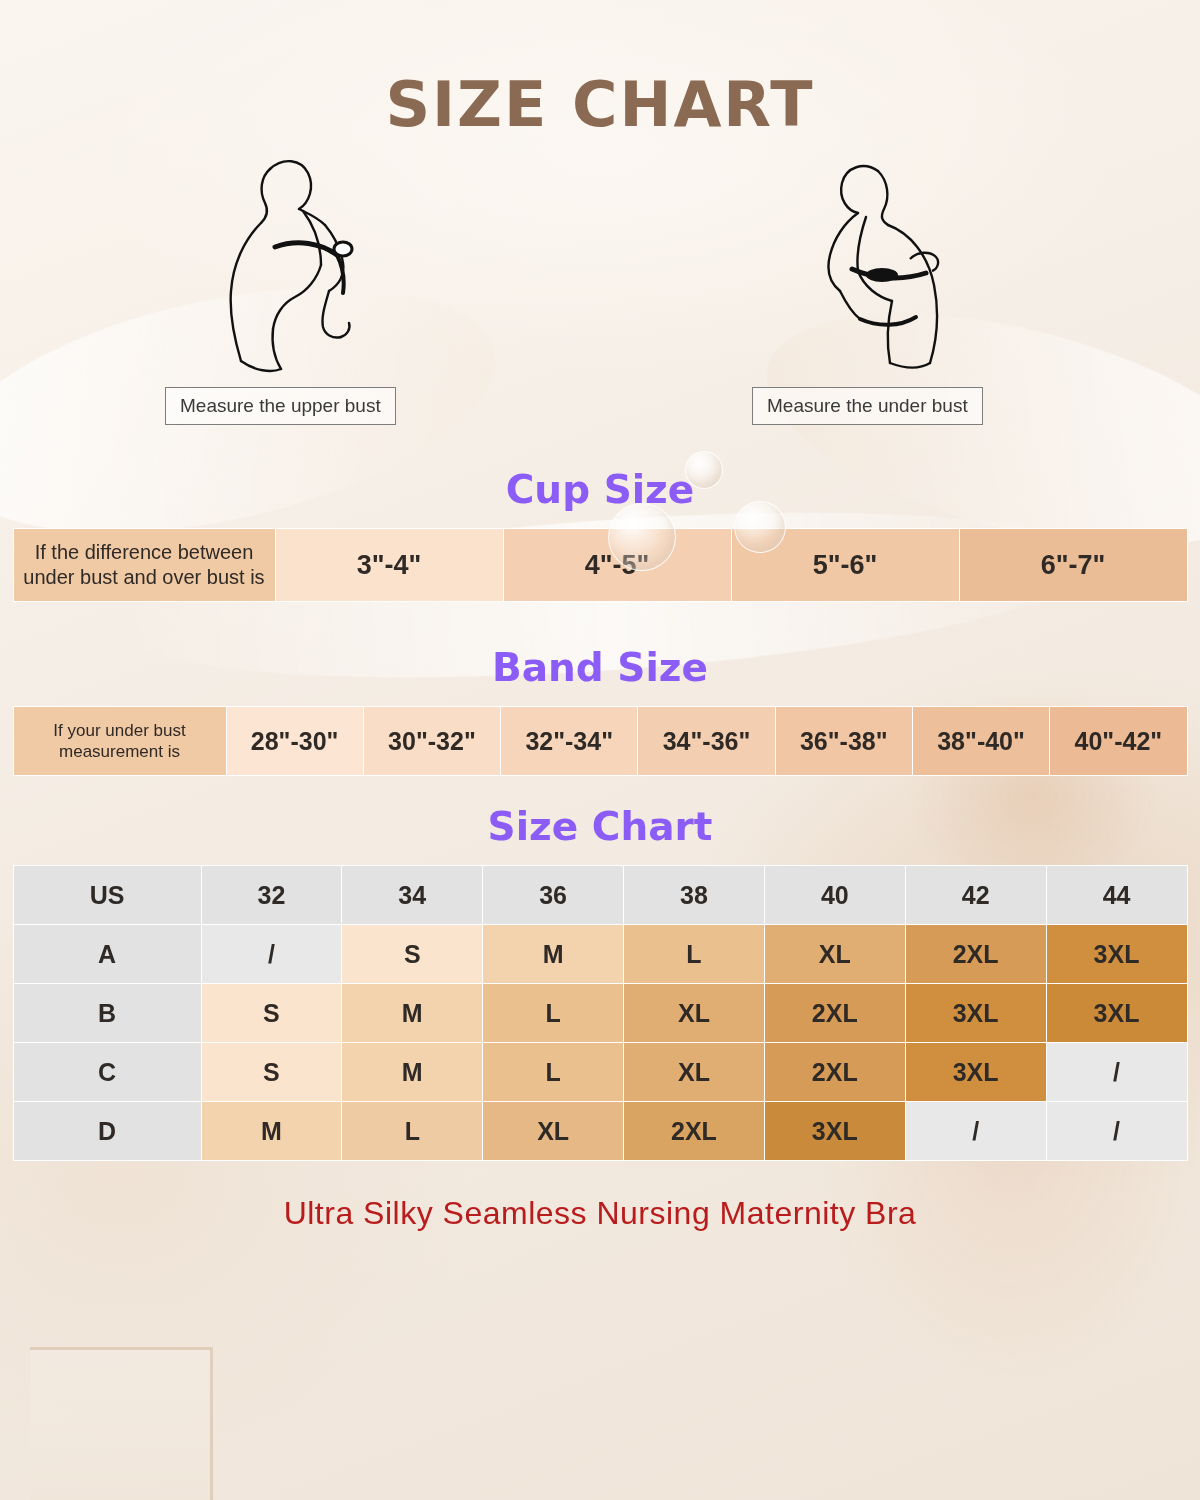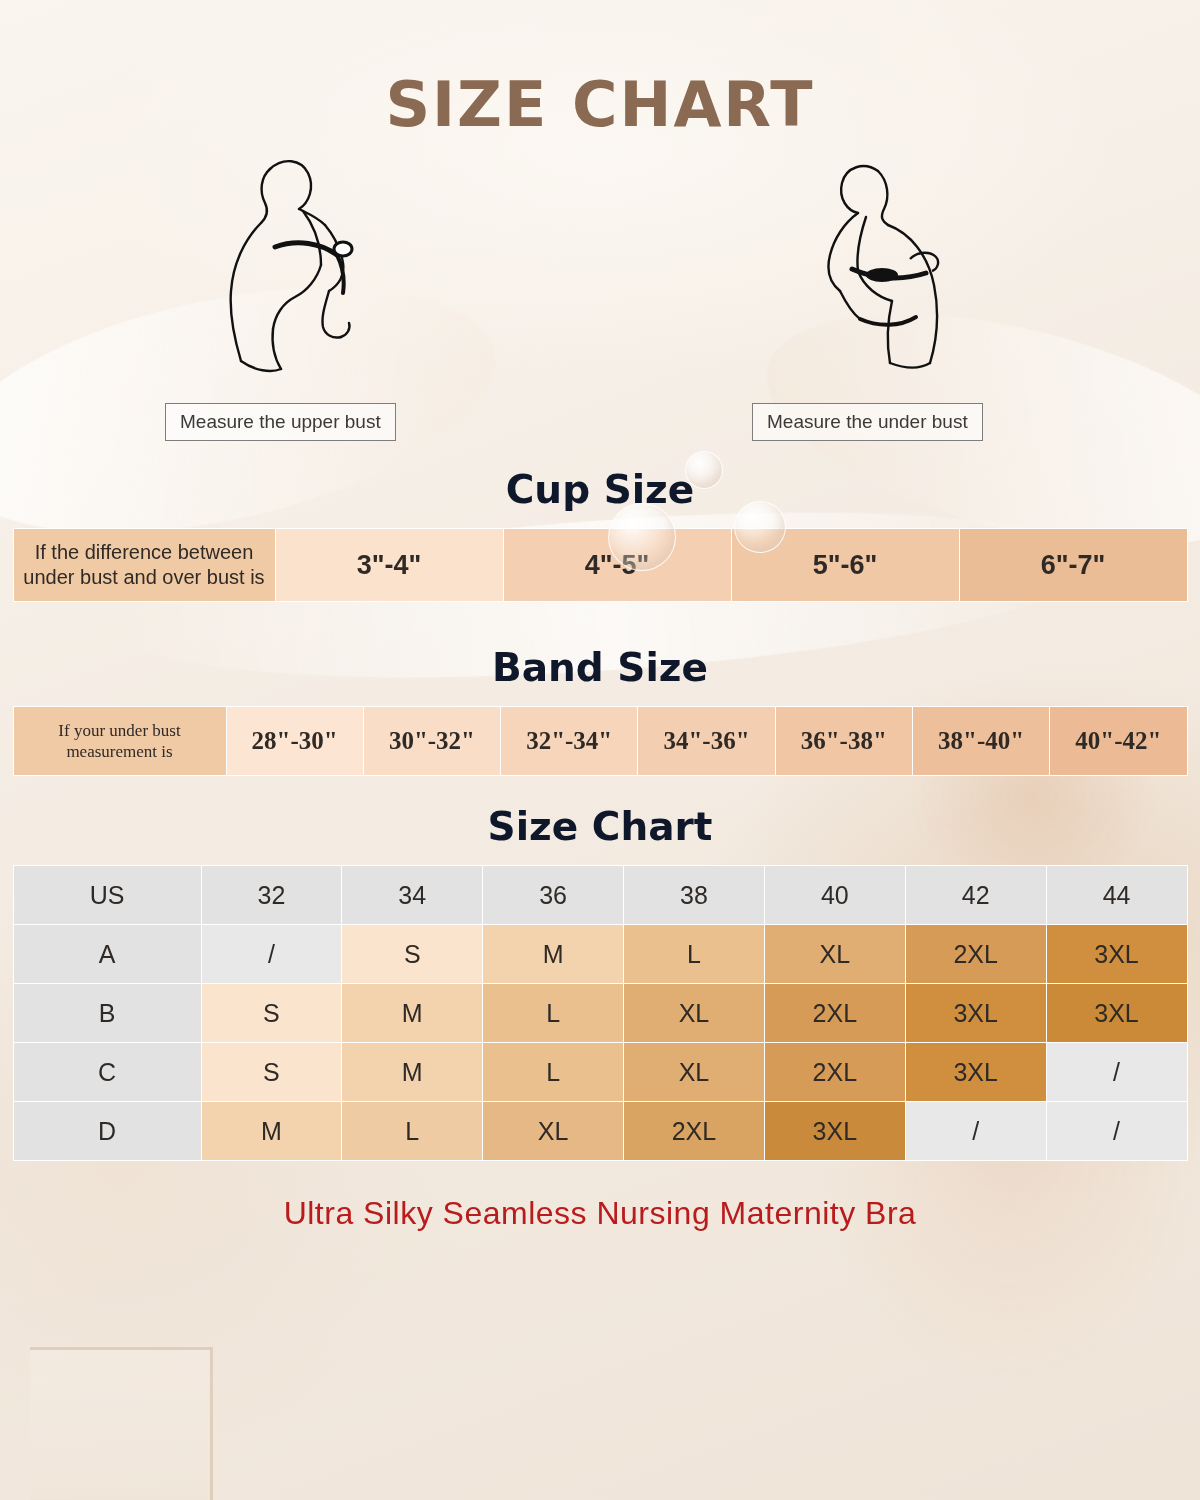--- a/index.html
+++ b/index.html
@@ -97,21 +97,21 @@
   .fig-right { left: 760px; }
 
   .caption {
     position: absolute;
     border: 1px solid #7d7d7d;
     background: rgba(255,255,255,0.55);
     font-size: 19px;
     color: #3a3a3a;
     padding: 7px 14px;
     white-space: nowrap;
-    top: 252px;
+    top: 236px;
   }
   .cap-left { left: 165px; }
   .cap-right { left: 752px; }
 
   .bubbles { position: absolute; left: 590px; top: 290px; }
   .bubble {
     position: absolute;
     border-radius: 50%;
     background: radial-gradient(circle at 35% 30%, rgba(255,255,255,0.95), rgba(255,255,255,0.25) 55%, rgba(226,206,188,0.35) 100%);
     border: 1px solid rgba(255,255,255,0.85);
@@ -119,21 +119,21 @@
   }
   .b1 { width: 36px; height: 36px; left: 95px; top: 10px; }
   .b2 { width: 66px; height: 66px; left: 18px; top: 62px; }
   .b3 { width: 50px; height: 50px; left: 144px; top: 60px; }
 
   
   .section-title {
     text-align: center;
     font-size: 39px;
     font-weight: bold;
-    color: #0f172a;
+    color: #8b5cf6;
     font-family: "DejaVu Sans", sans-serif;
     margin: 6px 0 16px 0;
   }
 
   
   table {
     border-collapse: collapse;
     width: 1175px;
     margin: 0 auto;
     table-layout: fixed;
@@ -153,31 +153,31 @@
     line-height: 1.25;
     padding: 0 8px;
   }
   .c-label { background: #f0c9a5; }
   .c-light { background: #fbe2cd; }
   .c-mid   { background: #f4cfb1; }
   .c-mid2  { background: #f0c8a6; }
   .c-dark  { background: #eabd96; }
 
   
-  .band-table td { height: 66px; font-size: 25px; font-weight: bold; font-family: Liberation Serif, serif; }
+  .band-table td { height: 66px; font-size: 25px; font-weight: bold; }
   .band-table td.label {
     font-size: 17px;
     font-weight: normal;
     line-height: 1.25;
     padding: 0 6px;
   }
   .band-table .row2 td { font-size: 27px; }
 
   
-  .size-table td { height: 56px; font-size: 25px; font-weight: normal; }
+  .size-table td { height: 56px; font-size: 25px; font-weight: bold; }
   .size-table td.head { background: #e2e2e2; }
   .size-table td.na { background: #e8e8e8; }
 
   .footer {
     text-align: center;
     font-size: 32px;
     color: #b91c1c;
     margin-top: 34px;
     letter-spacing: 0.5px;
   }

